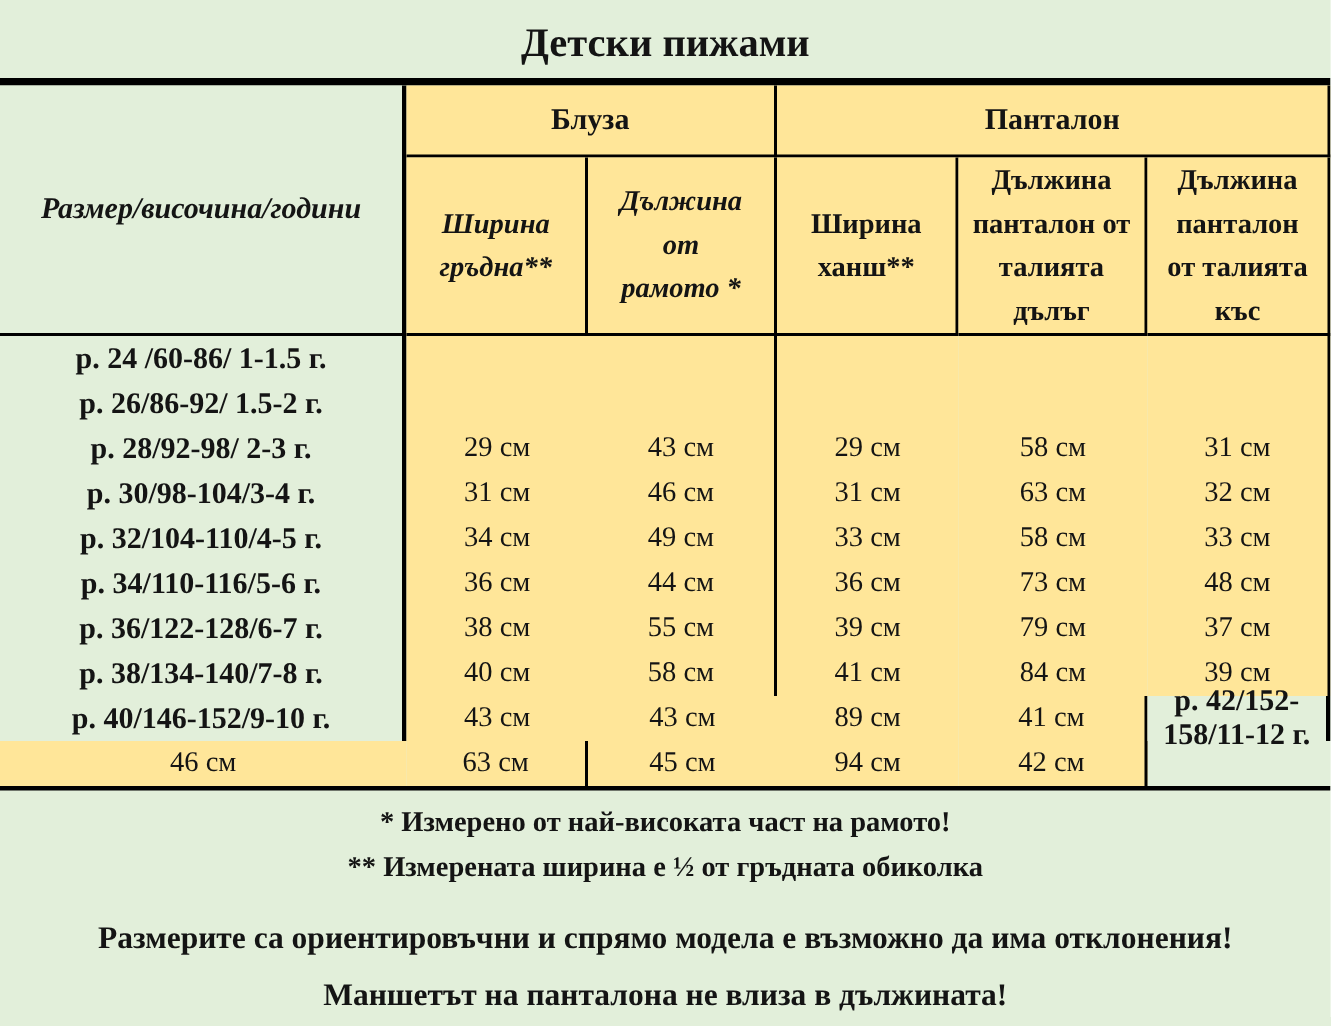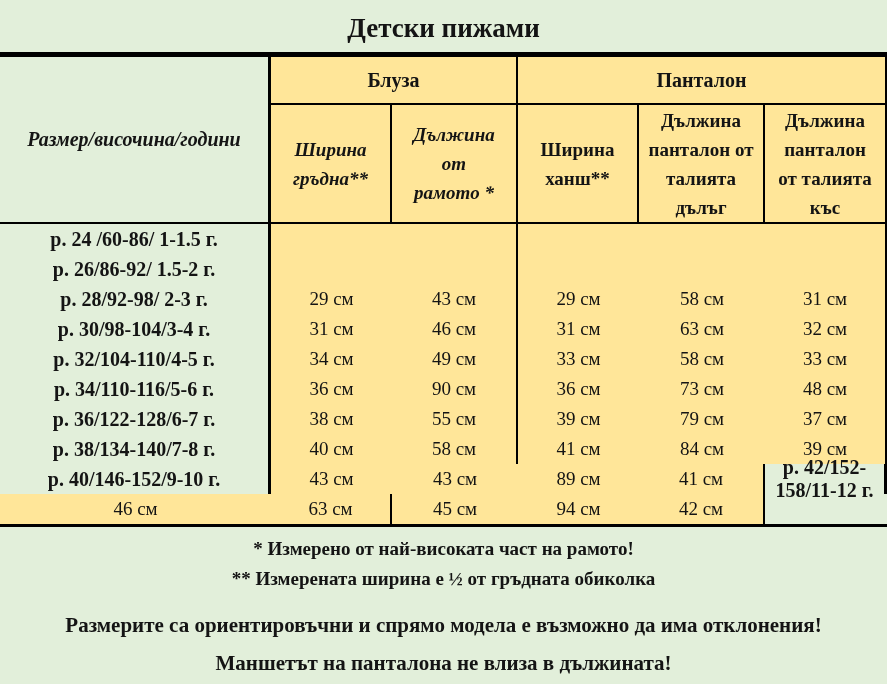--- a/index.html
+++ b/index.html
@@ -98,21 +98,21 @@
       <div class="cell value-cell">63 см</div>
       <div class="cell value-cell group-end">32 см</div>
       <div class="cell size-cell">р. 32/104-110/4-5 г.</div>
       <div class="cell value-cell">34 см</div>
       <div class="cell value-cell group-end">49 см</div>
       <div class="cell value-cell">33 см</div>
       <div class="cell value-cell">58 см</div>
       <div class="cell value-cell group-end">33 см</div>
       <div class="cell size-cell">р. 34/110-116/5-6 г.</div>
       <div class="cell value-cell">36 см</div>
-      <div class="cell value-cell group-end">90 см</div>
+      <div class="cell value-cell group-end">44 см</div>
       <div class="cell value-cell">36 см</div>
       <div class="cell value-cell">73 см</div>
       <div class="cell value-cell group-end">48 см</div>
       <div class="cell size-cell">р. 36/122-128/6-7 г.</div>
       <div class="cell value-cell">38 см</div>
       <div class="cell value-cell group-end">55 см</div>
       <div class="cell value-cell">39 см</div>
       <div class="cell value-cell">79 см</div>
       <div class="cell value-cell group-end">37 см</div>
       <div class="cell size-cell">р. 38/134-140/7-8 г.</div>

